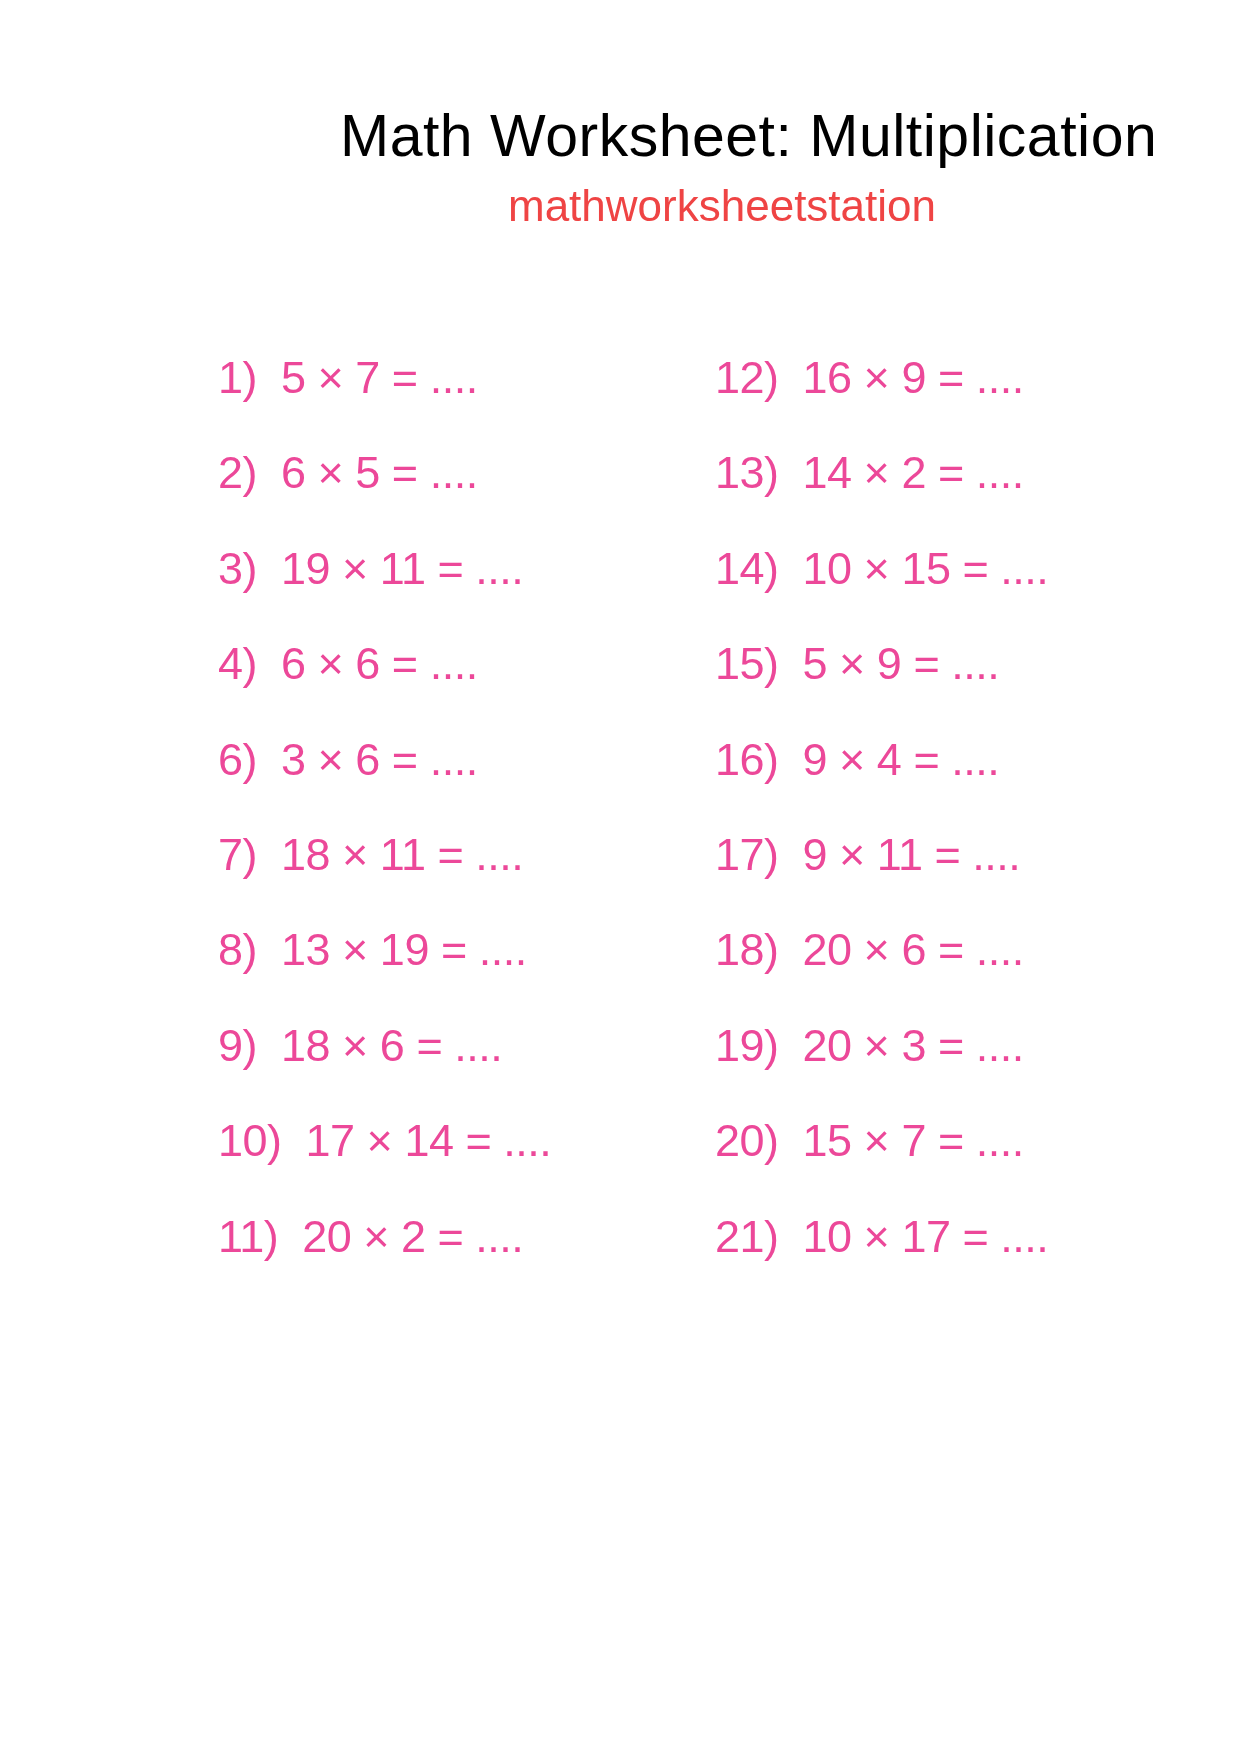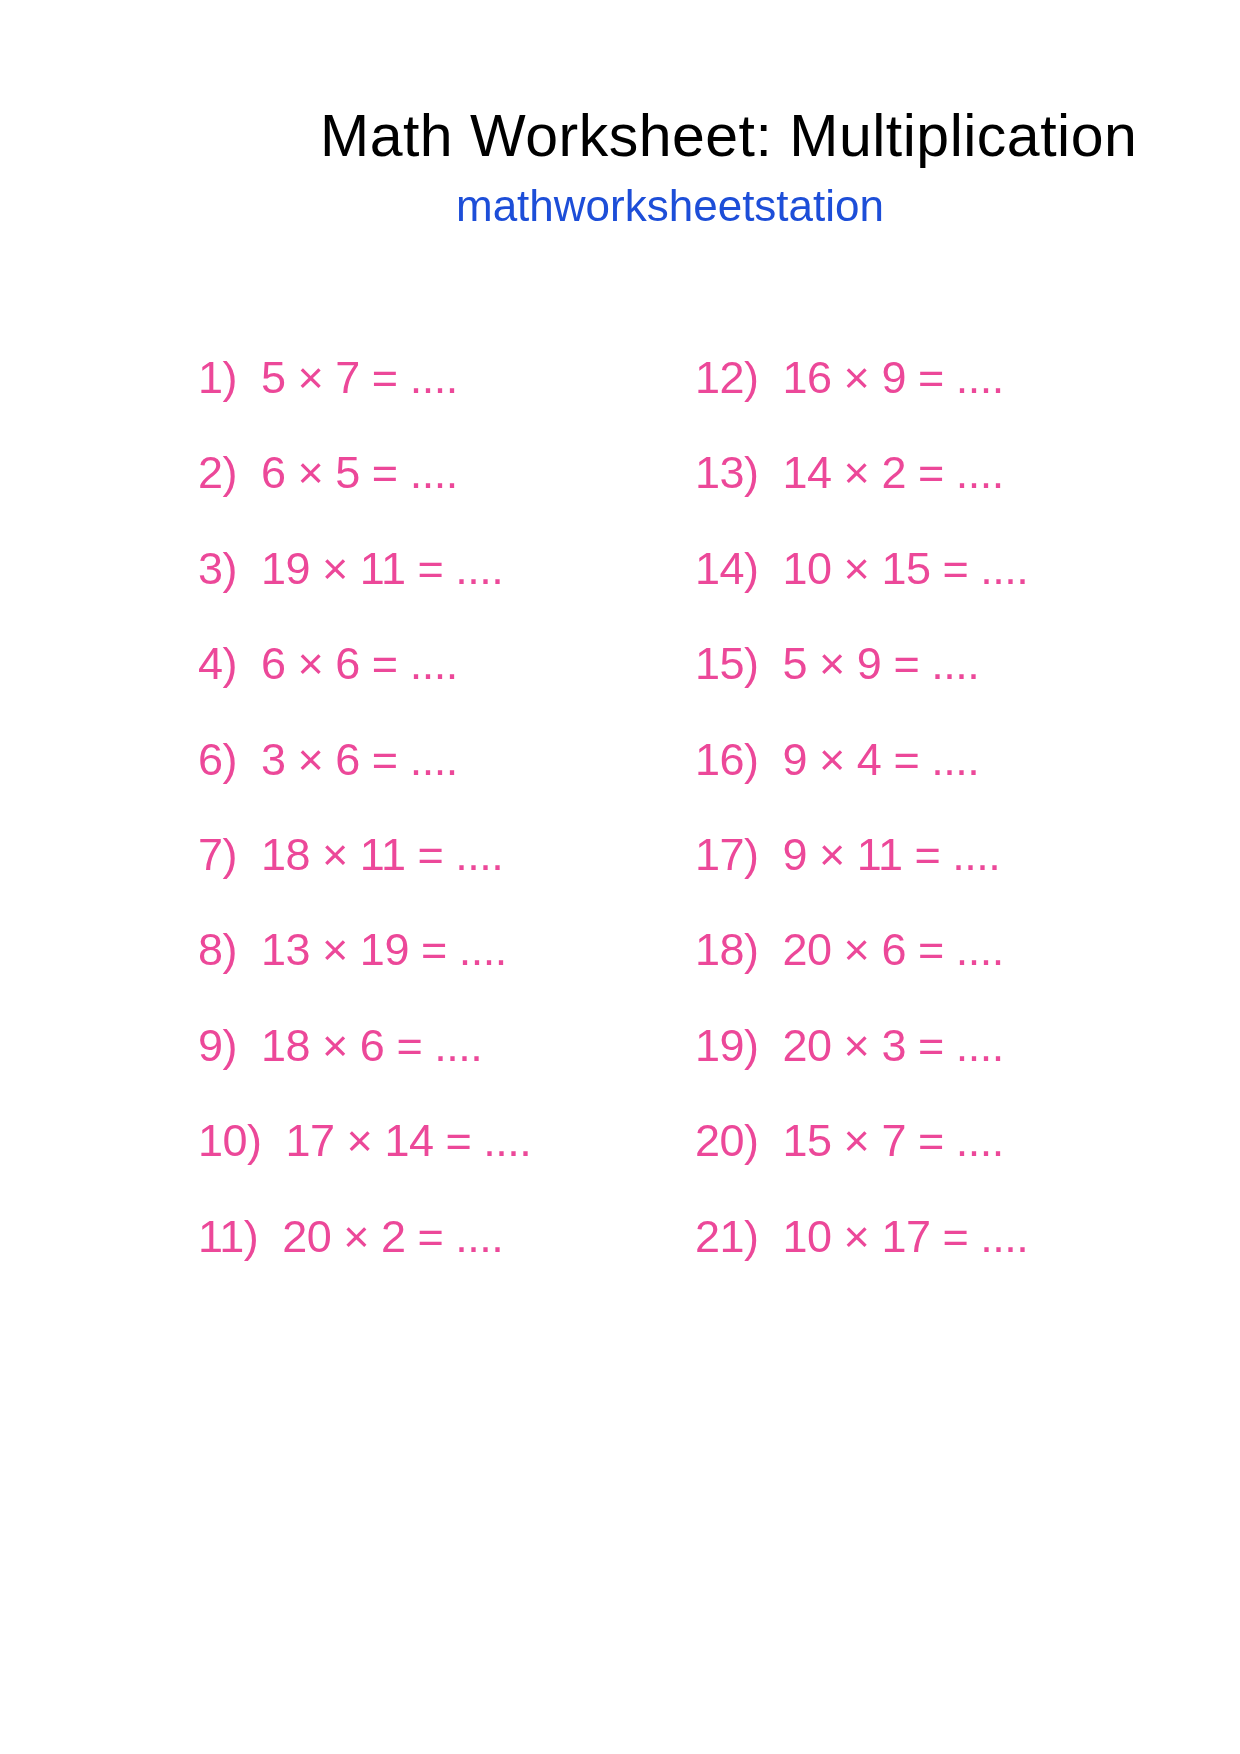--- a/index.html
+++ b/index.html
@@ -4,38 +4,39 @@
 <style>
   * { margin: 0; padding: 0; box-sizing: border-box; }
   html, body { background: #ffffff; }
   .sheet {
     position: relative;
     width: 1136px;
     height: 1754px;
     background: #ffffff;
     overflow: hidden;
     font-family: "Liberation Sans", "DejaVu Sans", sans-serif;
+    margin-left: 20px;
   }
   .title {
     position: absolute;
     left: 320px;
     top: 101px;
     font-size: 59px;
     line-height: 1.2;
     color: #000000;
     white-space: nowrap;
     letter-spacing: 0.5px;
   }
   .subtitle {
     position: absolute;
-    left: 456px;
+    left: 488px;
     top: 180px;
     font-size: 44px;
     line-height: 1.2;
-    color: #1d4ed8;
+    color: #ef4444;
     white-space: nowrap;
   }
   .col {
     position: absolute;
     top: 330px;
     display: flex;
     flex-direction: column;
   }
   .col-left  { left: 198px; }
   .col-right { left: 695px; justify-content: space-between; }

